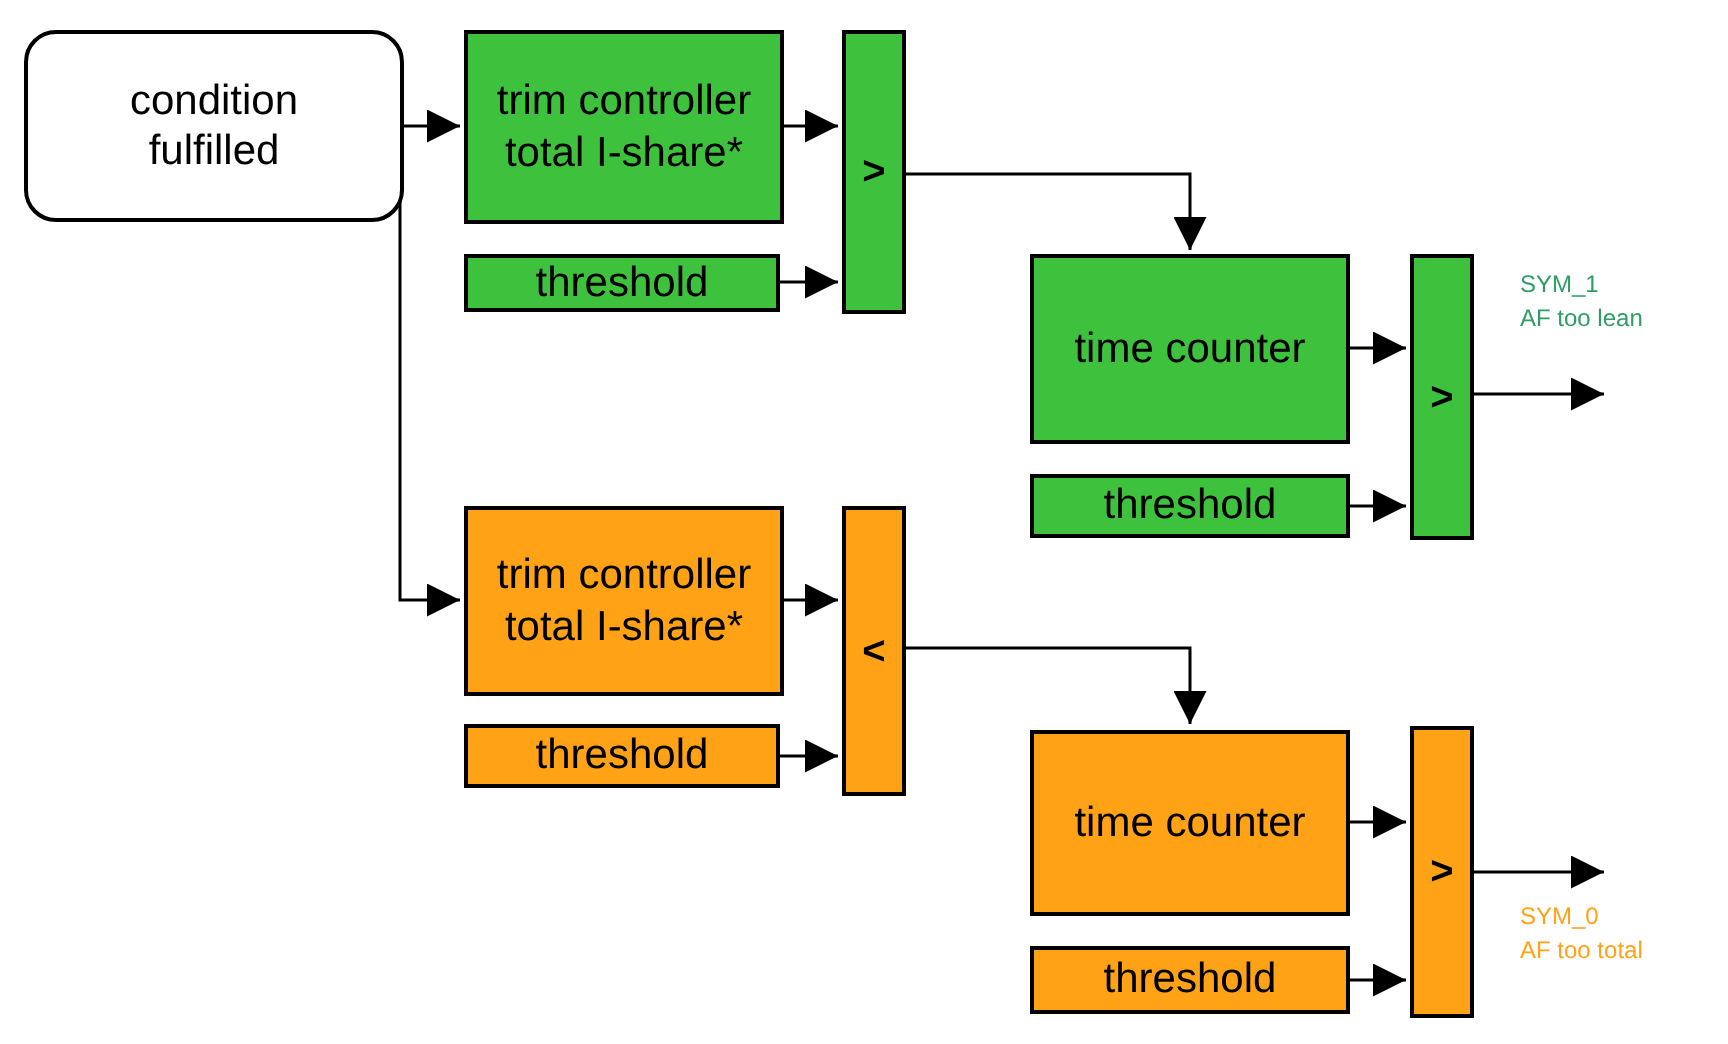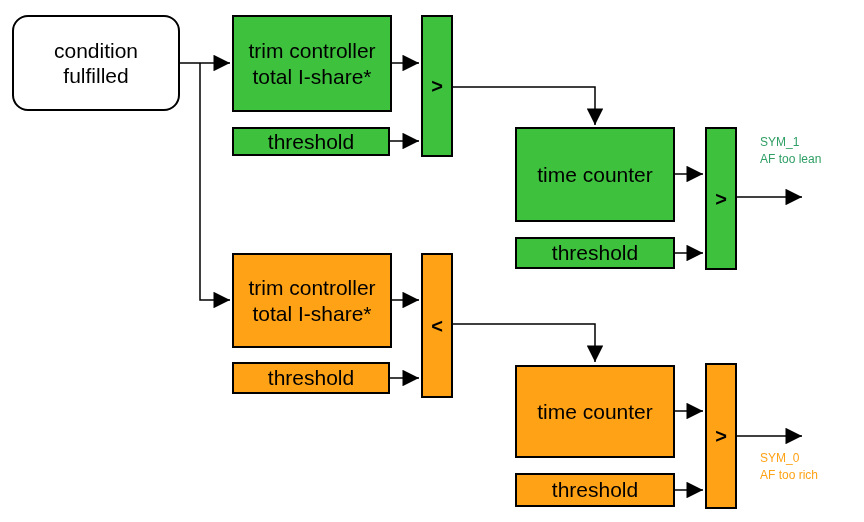--- a/index.html
+++ b/index.html
@@ -84,36 +84,36 @@
     <polyline points="675,253 703,253" marker-end="url(#arrow)"></polyline>
     <polyline points="737,197 802,197" marker-end="url(#arrow)"></polyline>
     <polyline points="392,300 419,300" marker-end="url(#arrow)"></polyline>
     <polyline points="390,378 419,378" marker-end="url(#arrow)"></polyline>
     <polyline points="453,324 595,324 595,362" marker-end="url(#arrow)"></polyline>
     <polyline points="675,411 703,411" marker-end="url(#arrow)"></polyline>
     <polyline points="675,490 703,490" marker-end="url(#arrow)"></polyline>
     <polyline points="737,436 802,436" marker-end="url(#arrow)"></polyline>
   </svg>
 
-  <div class="node rounded" style="left:12px; top:15px; width:168px; height:96px;">condition
+  <div class="node rounded" style="left:12px; top:15px; width:190px; height:96px;">condition
 fulfilled</div>
 
   <div class="node green" style="left:232px; top:15px; width:160px; height:97px;">trim controller
 total I-share*</div>
   <div class="node green" style="left:232px; top:127px; width:158px; height:29px;">threshold</div>
   <div class="node green comparator" style="left:421px; top:15px; width:32px; height:142px;">&gt;</div>
   <div class="node green" style="left:515px; top:127px; width:160px; height:95px;">time counter</div>
   <div class="node green" style="left:515px; top:237px; width:160px; height:32px;">threshold</div>
   <div class="node green comparator" style="left:705px; top:127px; width:32px; height:143px;">&gt;</div>
   <div class="out-label green-text" style="left:760px; top:134px;">SYM_1
 AF too lean</div>
 
   <div class="node orange" style="left:232px; top:253px; width:160px; height:95px;">trim controller
 total I-share*</div>
   <div class="node orange" style="left:232px; top:362px; width:158px; height:32px;">threshold</div>
   <div class="node orange comparator" style="left:421px; top:253px; width:32px; height:145px;">&lt;</div>
   <div class="node orange" style="left:515px; top:365px; width:160px; height:93px;">time counter</div>
   <div class="node orange" style="left:515px; top:473px; width:160px; height:34px;">threshold</div>
   <div class="node orange comparator" style="left:705px; top:363px; width:32px; height:146px;">&gt;</div>
   <div class="out-label orange-text" style="left:760px; top:450px;">SYM_0
-AF too rich</div>
+AF too total</div>
 
 </div>
 
 </body></html>

